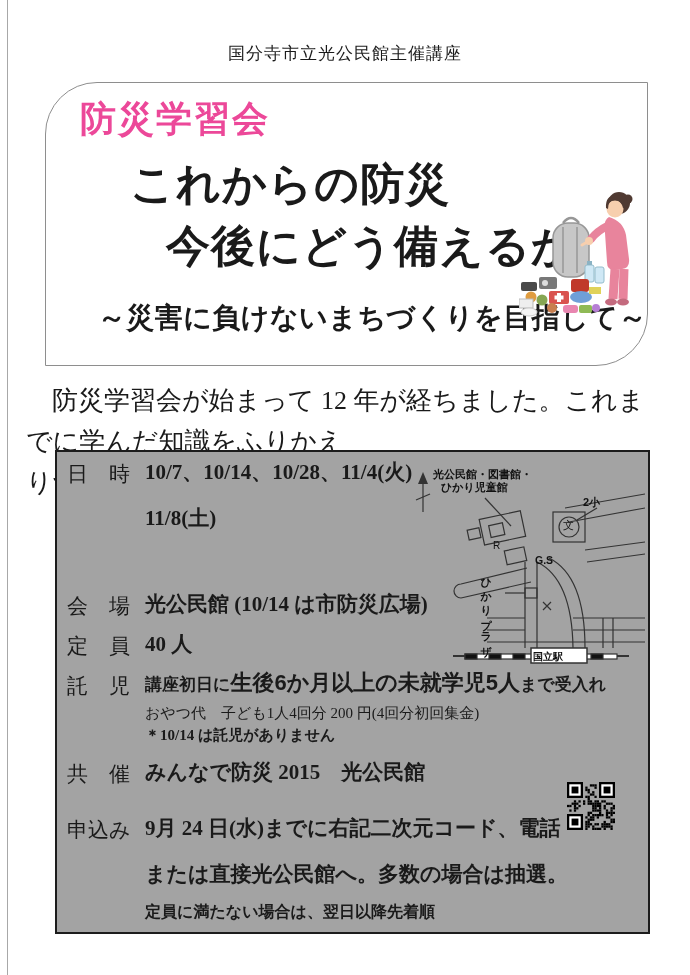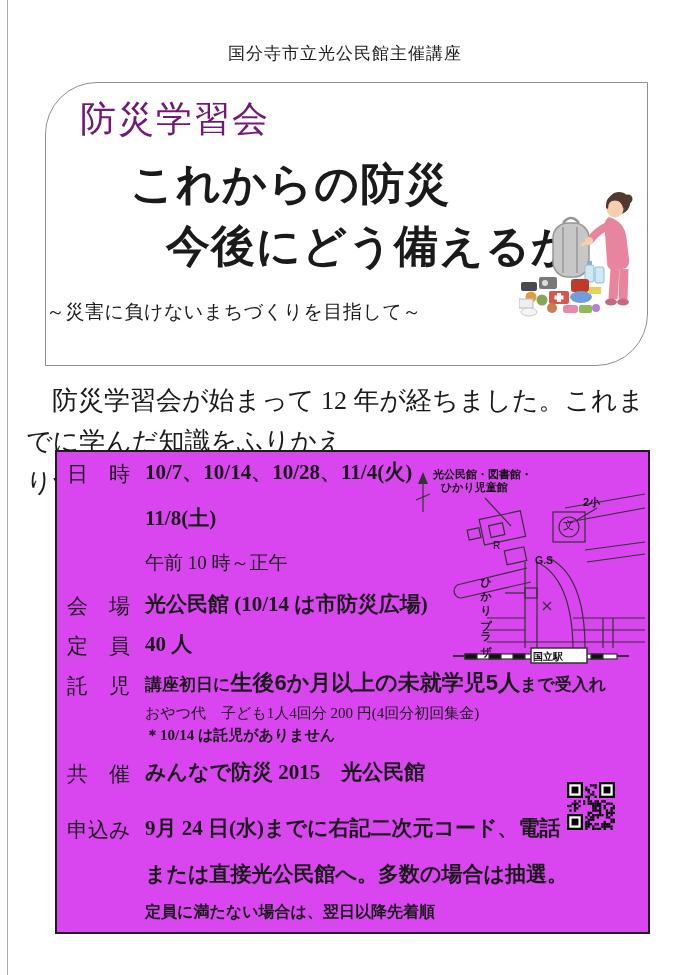--- a/index.html
+++ b/index.html
@@ -8,29 +8,29 @@
   .abs{position:absolute;}
   .sans{font-family:"Liberation Sans","DejaVu Sans",sans-serif;}
   .serif{font-family:"Liberation Serif","DejaVu Serif",serif;}
 
   #scan-edge{left:7px;top:0;width:1px;height:975px;background:#a8a8a8;}
 
   #header-text{left:0;top:42px;width:100%;text-align:center;font-size:17px;letter-spacing:1px;}
 
   #hero-box{left:45px;top:82px;width:601px;height:282px;border:1.5px solid #8e8e8e;
             border-radius:52px 0 52px 0;background:#fff;}
-  #hero-badge{left:34px;top:12px;font-size:36px;font-weight:normal;color:#701a75;letter-spacing:2px;}
+  #hero-badge{left:34px;top:12px;font-size:36px;font-weight:bold;color:#ec4899;letter-spacing:2px;}
   #hero-title1{left:84px;top:72px;font-size:44px;font-weight:600;letter-spacing:1px;}
   #hero-title2{left:120px;top:134px;font-size:44px;font-weight:600;letter-spacing:1px;}
-  #hero-subtitle{left:0;top:216px;width:100%;text-align:left;font-size:19px;font-weight:normal;letter-spacing:0.5px;}
+  #hero-subtitle{left:0;top:216px;width:100%;text-align:right;font-size:28px;font-weight:bold;letter-spacing:0.5px;}
   #hero-illustration{left:473px;top:104px;width:128px;height:130px;}
 
   #intro-text{left:26px;top:380px;width:642px;font-size:26px;line-height:1.58;white-space:pre-line;}
 
-  #details-box{left:55px;top:450px;width:591px;height:480px;border:2px solid #1c1c1c;background:#d946ef;}
+  #details-box{left:55px;top:450px;width:591px;height:480px;border:2px solid #1c1c1c;background:#a3a3a3;}
   .row-label{position:absolute;left:10px;font-size:21px;}
   .row-value{position:absolute;left:88px;font-size:21px;font-weight:600;}
   .note{position:absolute;left:88px;font-size:15px;font-weight:normal;}
 
   #cc-value{display:flex;align-items:baseline;white-space:nowrap;}
   #cc-value .small{font-size:17px;font-weight:600;}
   #cc-value .big{font-size:22px;font-weight:600;font-family:"Liberation Sans","DejaVu Sans",sans-serif;}
 
   
   #map{left:350px;top:12px;width:238px;height:212px;}
@@ -107,21 +107,20 @@
   </div>
 
   <div id="intro-text" class="abs serif">　防災学習会が始まって 12 年が経ちました。これまでに学んだ知識をふりかえ
 りつつ、今後に繋がる実践について考えます。</div>
 
   <div id="details-box" class="abs">
 
     <div class="row-label" style="top:8px">日　時</div>
     <div class="row-value" style="top:6px">10/7、10/14、10/28、11/4(火)</div>
     <div class="row-value" style="top:52px">11/8(土)</div>
-    <div class="row-value" style="top:98px;font-size:19px;font-weight:500">午前 10 時～正午</div>
 
     <div class="row-label" style="top:140px">会　場</div>
     <div class="row-value" style="top:138px">光公民館 (10/14 は市防災広場)</div>
 
     <div class="row-label" style="top:180px">定　員</div>
     <div class="row-value" style="top:178px">40 人</div>
 
     <div class="row-label" style="top:220px">託　児</div>
     <div id="cc-value" class="row-value" style="top:216px">
       <span class="small">講座初日に</span>

